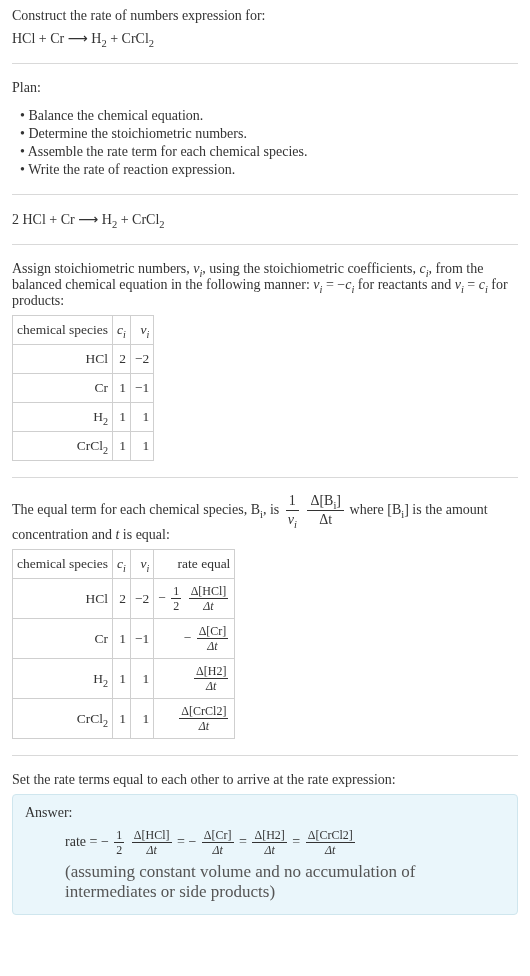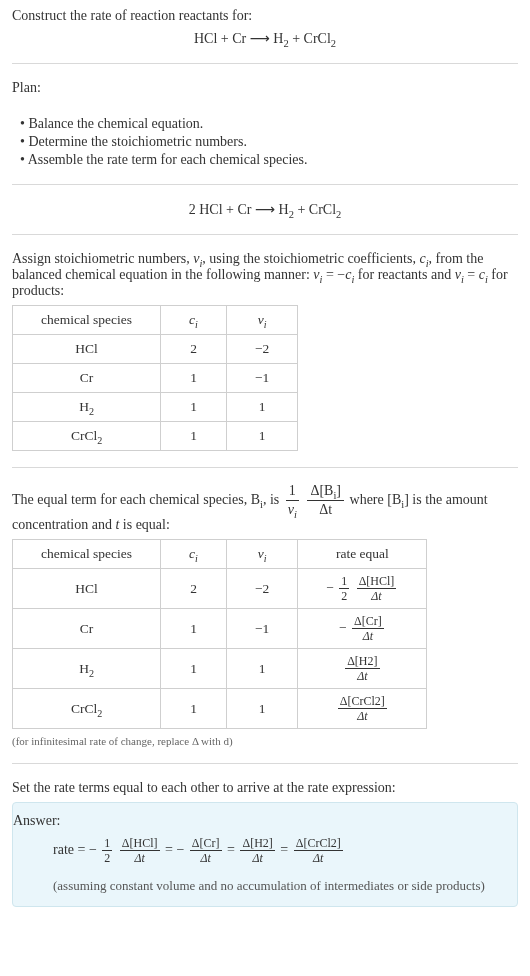--- a/index.html
+++ b/index.html
@@ -16,45 +16,44 @@
     border: none;
     border-top: 1px solid #d9d9d9;
     margin: 16px 0;
   }
   .question-text {
     margin-bottom: 6px;
   }
   .equation {
     font-family: Georgia, serif;
     margin: 2px 0 6px 0;
-    text-align: center;
   }
   .sub {
     vertical-align: sub;
     font-size: 0.75em;
     line-height: 0;
   }
   .plan-label {
-    margin-bottom: 20px;
+    margin-bottom: 12px;
   }
   .plan-item {
     margin: 2px 8px;
   }
   .section-intro {
     margin-bottom: 6px;
   }
   table.data {
     border-collapse: collapse;
     margin: 6px 0;
     font-size: 13.5px;
   }
   table.data th, table.data td {
     border: 1px solid #cfcfcf;
-    padding: 6px 28px;
-    text-align: center;
+    padding: 6px 4px;
+    text-align: right;
     font-weight: normal;
   }
   table.data th {
     background: #fff;
   }
   .rate-term {
     white-space: nowrap;
   }
   .frac {
     display: inline-flex;
@@ -90,56 +89,57 @@
   }
   .footnote {
     font-size: 11px;
     color: #666;
     margin-top: 4px;
   }
   .answer-block {
     background: #eaf6fb;
     border: 1px solid #cfe6ee;
     border-radius: 4px;
-    padding: 10px 12px 12px 0;
+    padding: 10px 12px 12px 12px;
     margin-top: 6px;
   }
   .answer-label {
     margin-bottom: 8px;
   }
   .answer-expr {
     margin-left: 40px;
-    margin-bottom: 14px;
+    margin-bottom: 6px;
   }
   .answer-note {
-    font-size: 13px;
+    font-size: 17px;
     color: #555;
     margin-left: 40px;
   }
   .italic-var { font-style: italic; }
 </style>
 </head>
 <body>
 
 <div>
-  <div class="question-text">Construct the rate of reaction reactants for:</div>
+  <div class="question-text">Construct the rate of numbers expression for:</div>
   <div class="equation">
     <span>HCl + Cr</span>
     <span> <span>⟶</span> </span>
     <span><span>H</span><span class="sub">2</span></span><span> + </span><span><span>CrCl</span><span class="sub">2</span></span>
   </div>
 </div>
 
 <hr class="hr">
 
 <div>
   <div class="plan-label">Plan:</div>
   <div class="plan-item">• Balance the chemical equation.</div>
   <div class="plan-item">• Determine the stoichiometric numbers.</div>
   <div class="plan-item">• Assemble the rate term for each chemical species.</div>
+  <div class="plan-item">• Write the rate of reaction expression.</div>
 </div>
 
 <hr class="hr">
 
 <div>
   <div class="equation">
     <span>2 </span><span>HCl</span><span> + </span><span>Cr</span><span> ⟶ </span><span><span>H</span><span class="sub">2</span></span><span> + </span><span><span>CrCl</span><span class="sub">2</span></span>
   </div>
 </div>
 
@@ -249,21 +249,20 @@
       <td>1</td>
       <td class="rate-term">
         <span class="frac">
               <span class="num">Δ[CrCl2]</span>
               <span class="den"><span class="italic-var">Δt</span></span>
             </span>
       </td>
     </tr>
   </tbody>
     </table>
-  <div class="footnote">(for infinitesimal rate of change, replace Δ with d)</div>
 </div>
 
 <hr class="hr">
 
 <div class="section-intro">Set the rate terms equal to each other to arrive at the rate expression:</div>
 
 <div class="answer-block">
   <div class="answer-label">Answer:</div>
   <div class="answer-expr">
     <span>rate = </span>

